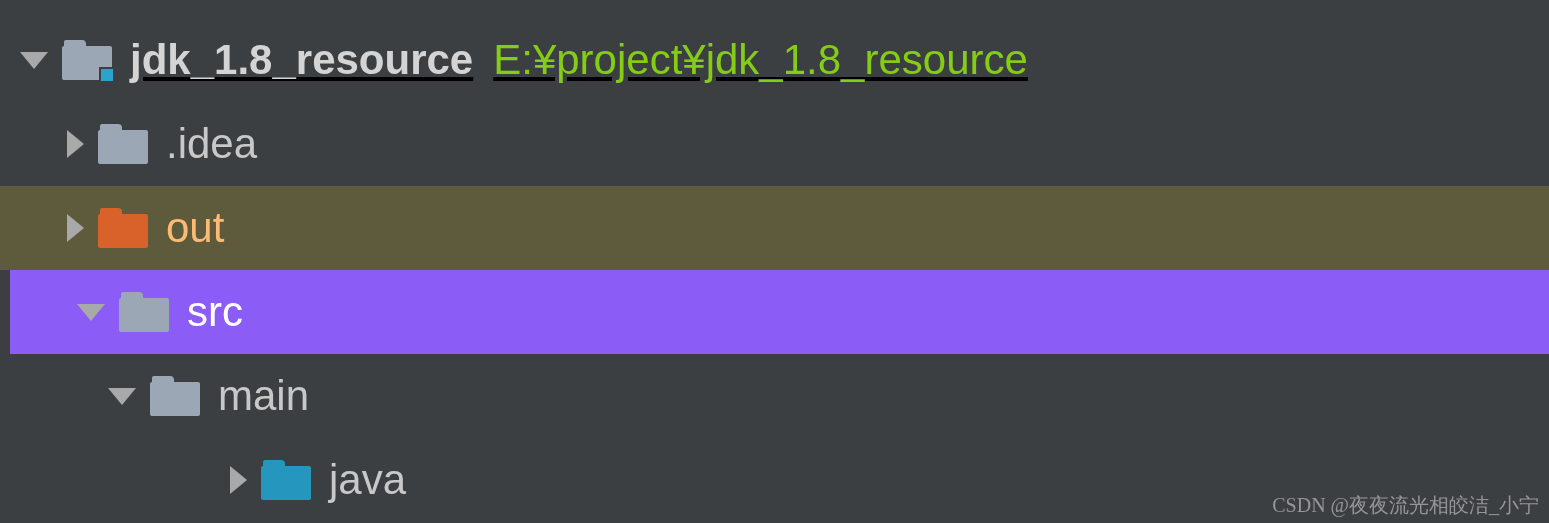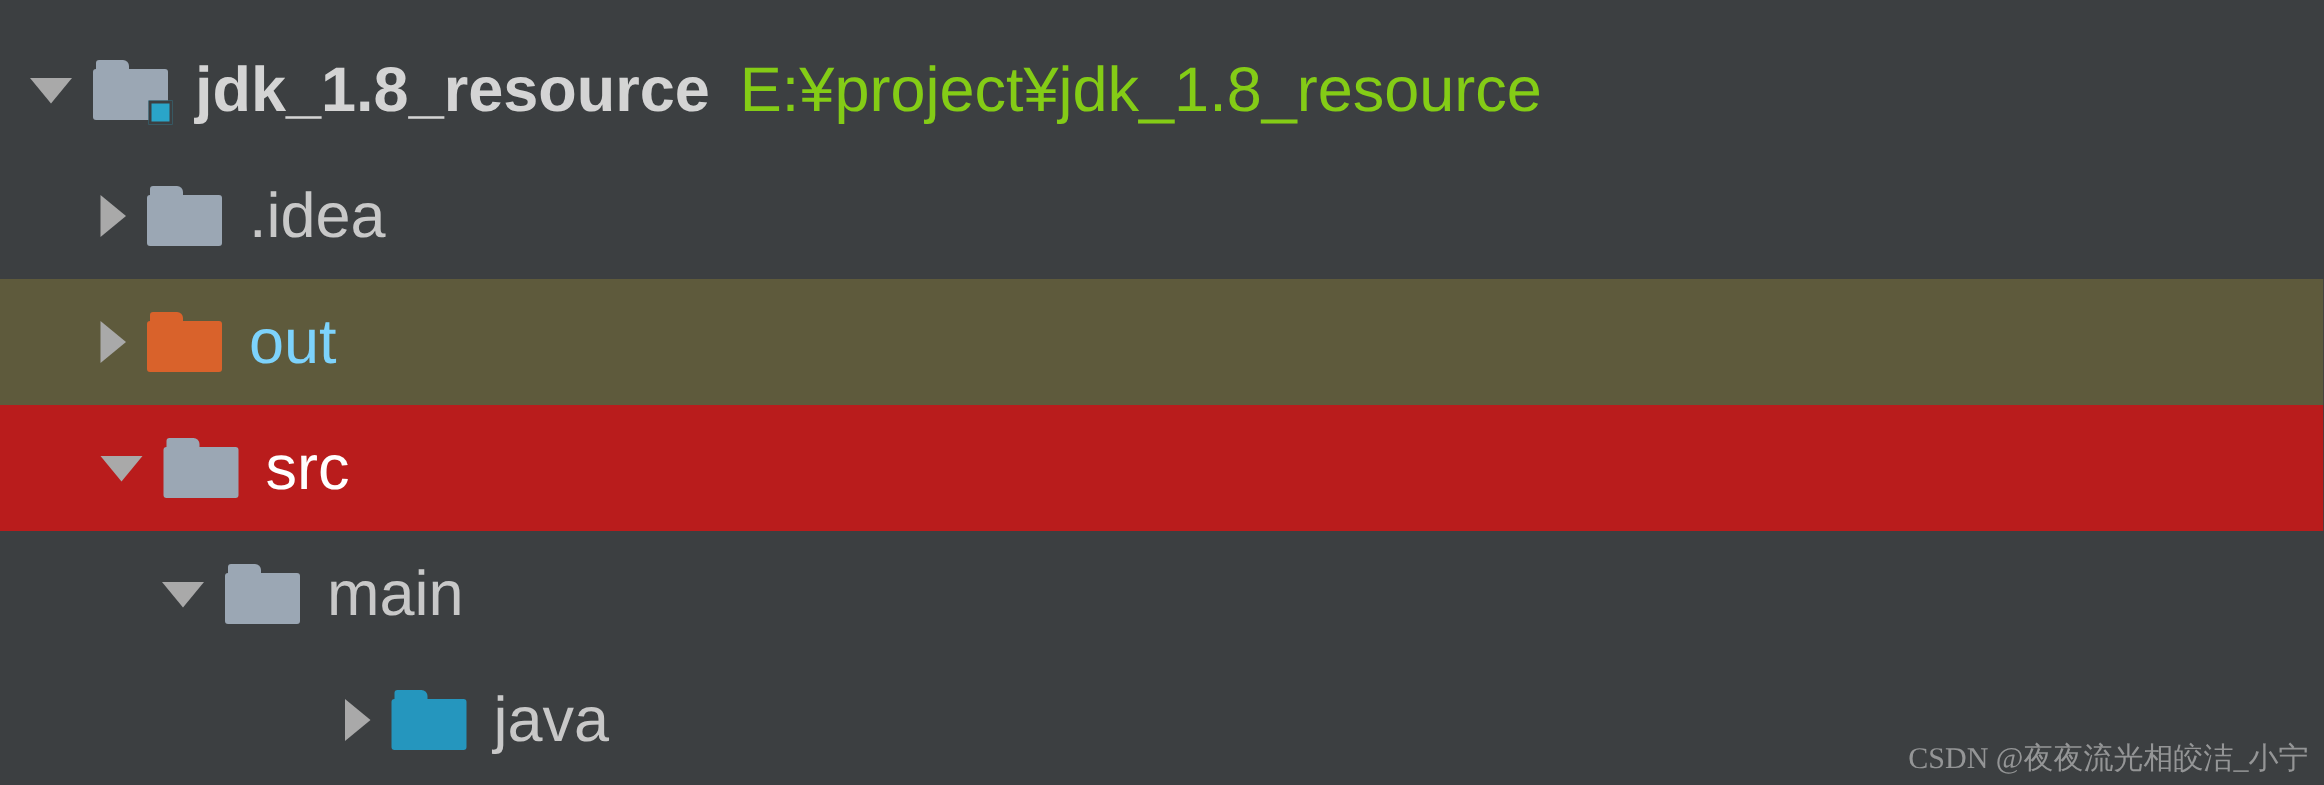--- a/index.html
+++ b/index.html
@@ -21,40 +21,41 @@
     .tree-row {
       display: flex;
       align-items: center;
       height: 84px;
       cursor: pointer;
     }
     .tree-row.highlighted-yellow {
       background-color: #5e5a3c;
     }
     .tree-row.selected {
-      background-color: #b91c1c;
+      background-color: #8b5cf6;
+      margin-left: 10px;
     }
     .arrow {
       width: 0;
       height: 0;
       display: inline-block;
       margin-right: 14px;
       flex-shrink: 0;
     }
     .arrow-down {
       border-left: 14px solid transparent;
       border-right: 14px solid transparent;
       border-top: 17px solid #a9a9a9;
     }
     .arrow-right {
       border-top: 14px solid transparent;
       border-bottom: 14px solid transparent;
       border-left: 17px solid #a9a9a9;
     }
-    .indent-0 { padding-left: 20px; }
+    .indent-0 { padding-left: 20px; text-decoration: underline; }
     .indent-1 { padding-left: 67px; }
     .indent-2 { padding-left: 108px; }
     .indent-3 { padding-left: 230px; }
     .folder-icon {
       width: 50px;
       height: 40px;
       margin-right: 18px;
       position: relative;
       flex-shrink: 0;
     }
@@ -99,21 +100,21 @@
     .label {
       font-size: 42px;
       color: #c8c8c8;
       white-space: nowrap;
     }
     .label.bold {
       font-weight: 600;
       color: #d4d4d4;
     }
     .label.yellow {
-      color: #7dd3fc;
+      color: #fdba74;
     }
     .label.white {
       color: #ffffff;
     }
     .path-label {
       font-size: 42px;
       color: #84cc16;
       margin-left: 20px;
       white-space: nowrap;
     }

